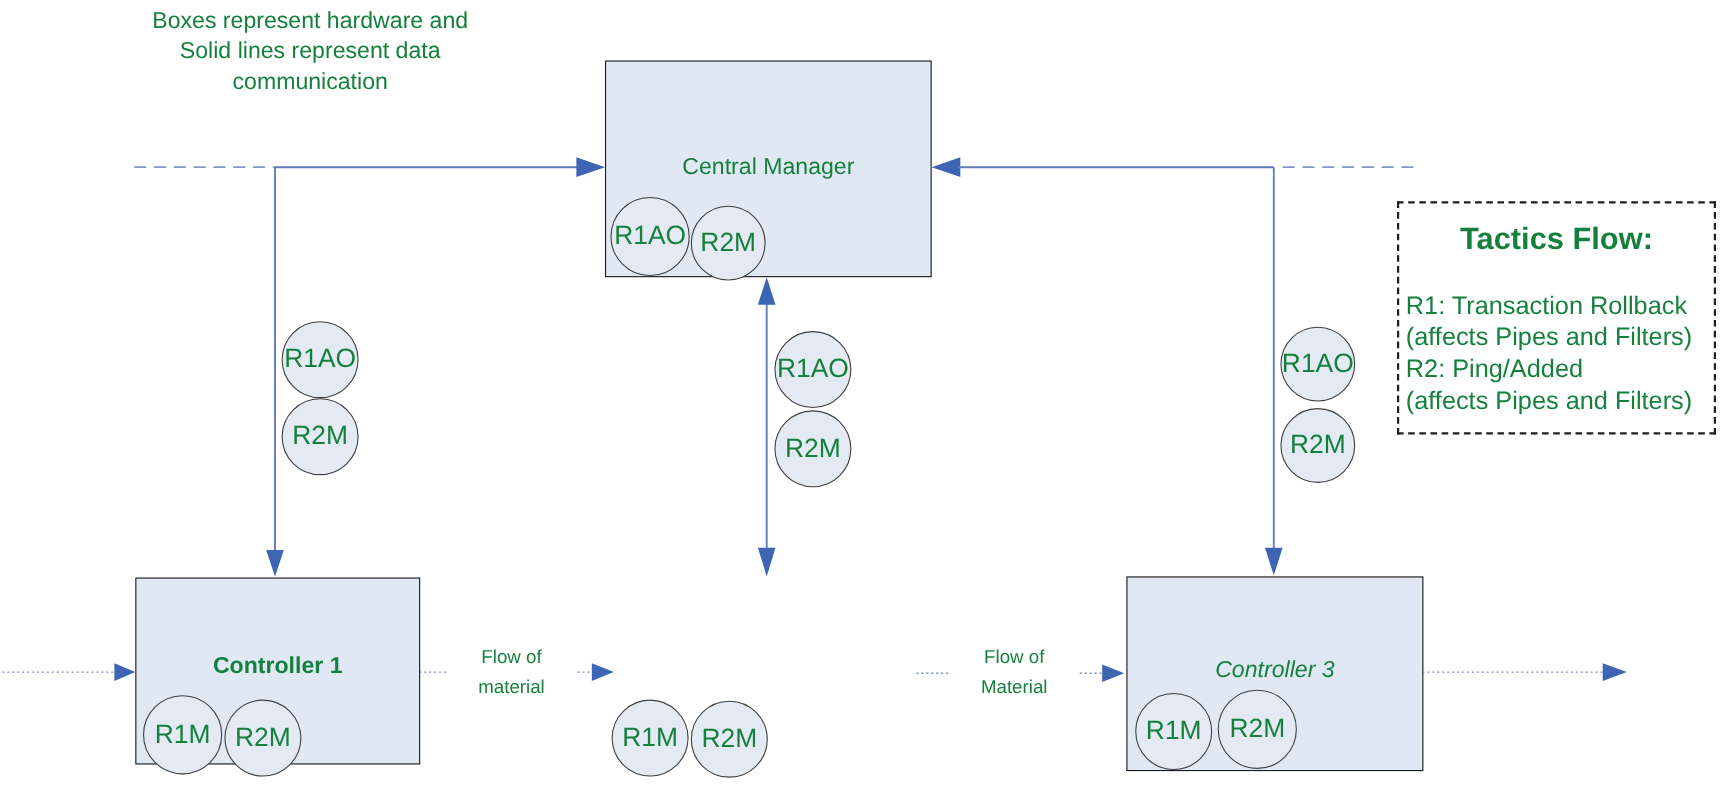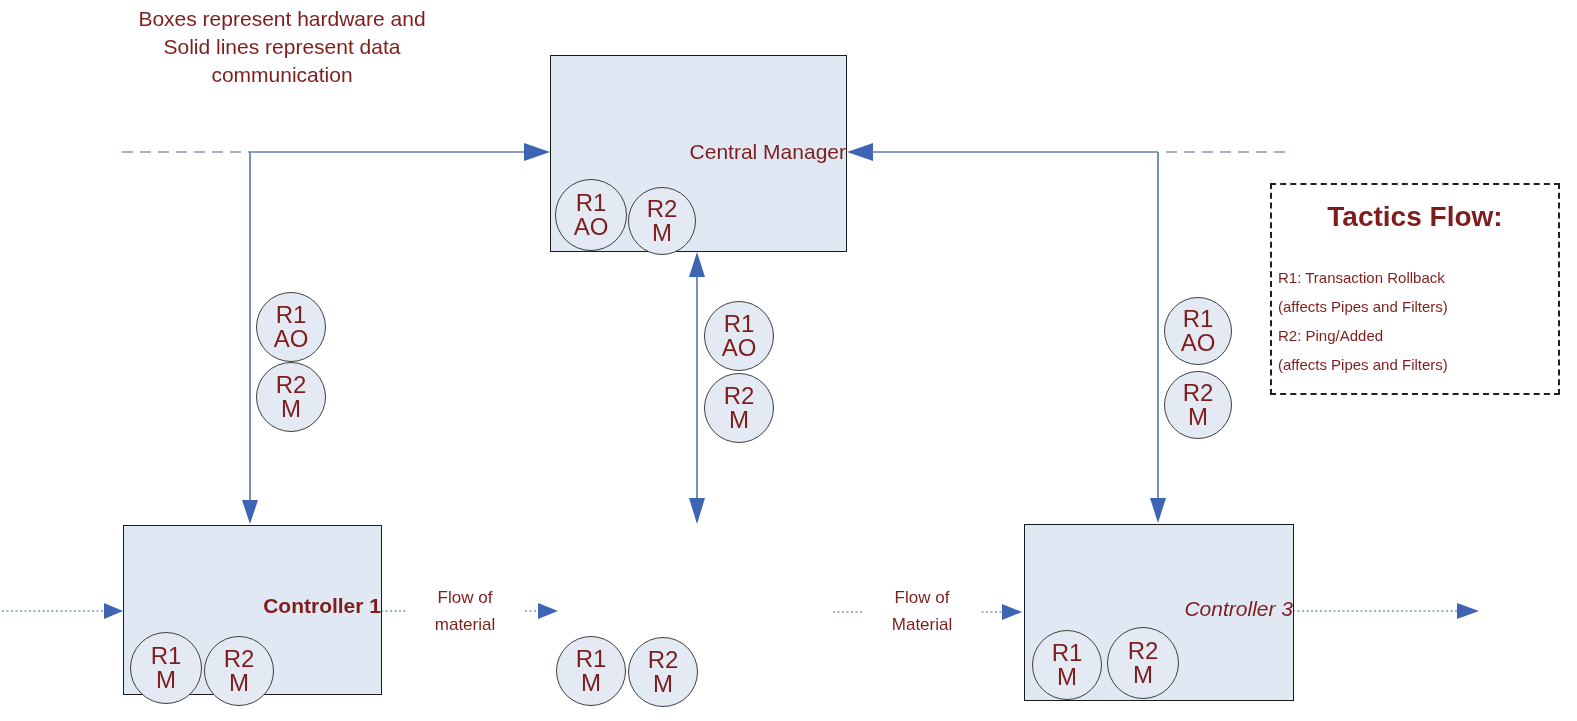--- a/index.html
+++ b/index.html
@@ -1,45 +1,45 @@
 <!DOCTYPE html>
 <html><head>
 <meta charset="utf-8">
 <style>
   html,body{margin:0;padding:0;background:#ffffff;}
   #stage{
     position:relative;width:1577px;height:721px;background:#ffffff;
-    font-family:"Liberation Sans", sans-serif;color:#7f1d1d;overflow:hidden;
+    font-family:"Liberation Sans", sans-serif;color:#15803d;overflow:hidden;
   }
   svg.lines{position:absolute;left:0;top:0;z-index:1;}
   .node{
     position:absolute;background:#dfe8f3;border:1.6px solid #1a1a1a;z-index:2;
   }
   .node-label{
-    position:absolute;left:0;right:0;text-align:right;font-size:21px;z-index:4;
+    position:absolute;left:0;right:0;text-align:center;font-size:21px;z-index:4;
   }
   .badge{
     position:absolute;border-radius:50%;background:#e3eaf4;border:1.4px solid #3f3f3f;
-    display:flex;flex-direction:column;align-items:center;justify-content:center;
+    display:flex;flex-direction:row;align-items:center;justify-content:center;
     font-size:24px;line-height:1.02;z-index:5;text-align:center;
   }
   .note{
     position:absolute;left:108px;top:5px;width:348px;text-align:center;
     font-size:21px;line-height:28px;z-index:2;
   }
   .flow-label{
     position:absolute;width:118px;text-align:center;font-size:17px;line-height:27px;
     background:#ffffff;z-index:3;
   }
   .tactics{
     position:absolute;left:1270px;top:183px;width:290px;height:212px;
     background:#ffffff;border:2px dashed #1f1f1f;z-index:2;box-sizing:border-box;
   }
   .tactics-title{margin-top:16px;text-align:center;font-weight:bold;font-size:28px;}
-  .tactics-body{margin:30px 4px 0 6px;font-size:15px;line-height:29px;}
+  .tactics-body{margin:30px 4px 0 6px;font-size:23px;line-height:29px;}
 </style>
 </head>
 <body>
 
 <div id="stage">
 
   <svg class="lines" width="1577" height="721" viewBox="0 0 1577 721">
 
     <line x1="122" y1="152" x2="250" y2="152" stroke="#8297c4" stroke-width="1.6" stroke-dasharray="11 7"></line>
     <line x1="250" y1="152" x2="526" y2="152" stroke="#5e7cb7" stroke-width="1.7"></line>

